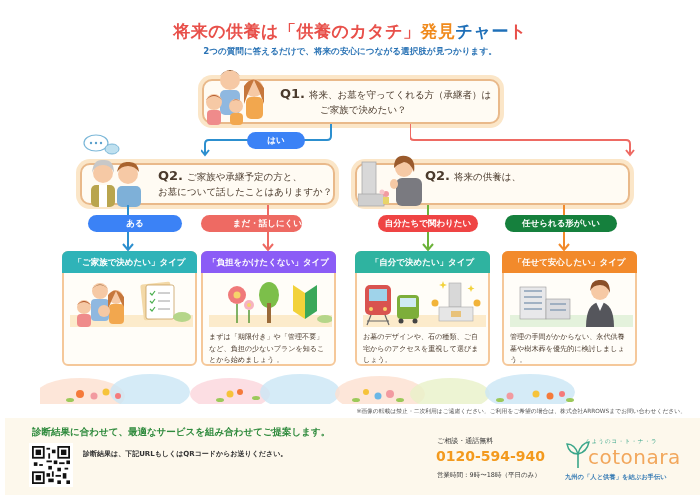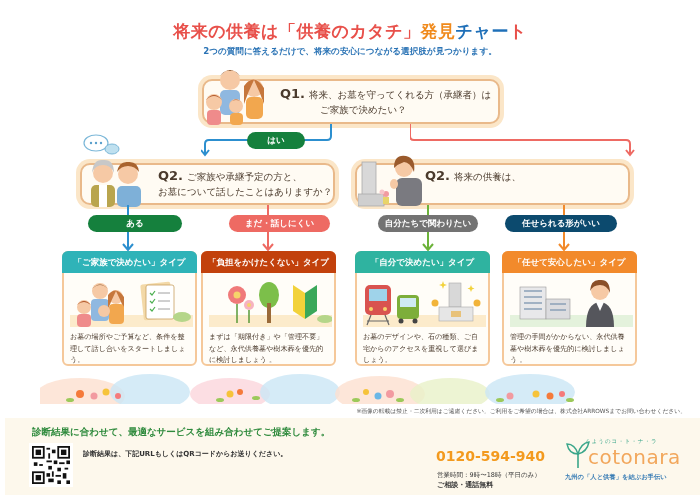--- a/index.html
+++ b/index.html
@@ -10,41 +10,41 @@
   .title .t2 { color: #f08a1c; }
   .title .t3a { color: #1e6fb8; }
   .title .t3b { color: #e8504a; }
   .subtitle { position: absolute; top: 46px; left: 0; width: 700px; text-align: center; font-size: 8.6px; font-weight: bold; color: #2a73b5; }
 
   .qbox { position: absolute; background: #fffbf3; border: 2px solid #e9b98a; border-radius: 10px; box-shadow: 0 0 0 4px #fbe6c8; }
   .qtext { position: absolute; font-size: 9.5px; line-height: 15px; color: #4a3a2c; }
   .qnum { font-size: 13px; font-weight: bold; margin-right: 4px; }
 
   .pill { position: absolute; height: 17px; border-radius: 9px; color: #fff; font-size: 8.5px; font-weight: bold; text-align: center; line-height: 17px; }
-  .blue { background: #15803d; }
+  .blue { background: #3b82f6; }
   .red { background: #ee6a63; }
-  .green { background: #737373; }
-  .orange { background: #0c4a6e; }
+  .green { background: #ef4444; }
+  .orange { background: #15803d; }
 
   .line { position: absolute; }
 
   .card { position: absolute; top: 251px; width: 135px; height: 115px; background: #fffdf8; border: 2px solid #f5c89a; border-radius: 6px; }
   .card-head { position: absolute; top: -2px; left: -2px; right: -2px; height: 22px; border-radius: 6px 6px 0 0; color: #fff; font-size: 8.5px; font-weight: bold; text-align: center; line-height: 22px; }
   .card-illus { position: absolute; top: 24px; left: 6px; right: 6px; height: 50px; }
   .card-body { position: absolute; top: 78px; left: 6px; right: 4px; font-size: 7.1px; line-height: 11.5px; color: #4a3a2c; }
 
   .flowers { position: absolute; top: 372px; height: 32px; }
   .notice { position: absolute; top: 407px; right: 14px; font-size: 5.8px; color: #555; }
 
   .footer { position: absolute; top: 418px; left: 5px; width: 700px; height: 77px; background: #fdf8ec; }
   .f-head { position: absolute; top: 8px; left: 27px; font-size: 9.5px; font-weight: bold; color: #2e8a3c; }
   .qr { position: absolute; top: 25px; left: 24px; width: 44px; height: 44px; background: #fff; padding: 3px; }
   .f-note { position: absolute; top: 31px; left: 78px; font-size: 7px; font-weight: bold; color: #333; }
   .f-url { position: absolute; top: 47px; left: 78px; font-size: 12px; font-weight: bold; color: #2e8a3c; }
-  .f-consult { position: absolute; top: 18px; left: 432px; font-size: 7px; font-weight: bold; color: #333; margin-top: 44px; }
+  .f-consult { position: absolute; top: 18px; left: 432px; font-size: 7px; font-weight: normal; color: #333; }
   .f-phone { position: absolute; top: 30px; left: 431px; font-size: 14px; font-weight: bold; color: #f39a1e; }
   .f-hours { position: absolute; top: 53px; left: 432px; font-size: 6.5px; color: #333; }
   .logo-sub { position: absolute; top: 20px; left: 580px; font-size: 5.5px; color: #3aa68a; letter-spacing: 1px; }
   .logo-text { position: absolute; top: 27px; left: 583px; font-size: 20px; color: #f2a75c; letter-spacing: 0.5px; }
   .logo-tag { position: absolute; top: 55px; left: 560px; font-size: 6.3px; color: #3a7db5; font-weight: bold; }
 </style>
 </head>
 <body>
 
 <div class="canvas">
@@ -130,21 +130,21 @@
     <path d="M128 0 L128 44" stroke="#2c8fcf" stroke-width="2"></path>
       <path d="M123 39 L128 45 L133 39" stroke="#2c8fcf" stroke-width="2" fill="none"></path>
     <path d="M268 0 L268 44" stroke="#ee6a63" stroke-width="2"></path>
       <path d="M263 39 L268 45 L273 39" stroke="#ee6a63" stroke-width="2" fill="none"></path>
     <path d="M428 0 L428 44" stroke="#6cb33a" stroke-width="2"></path>
       <path d="M423 39 L428 45 L433 39" stroke="#6cb33a" stroke-width="2" fill="none"></path>
     <path d="M564 0 L564 44" stroke="#f28a2b" stroke-width="2"></path>
       <path d="M559 39 L564 45 L569 39" stroke="#f28a2b" stroke-width="2" fill="none"></path>
   </svg>
   <div class="pill blue" style="left:88px; top:215px; width:94px;">ある</div>
-  <div class="pill red" style="left:229px; top:215px; width:101px;">まだ・話しにくい</div>
+  <div class="pill red" style="left:201px; top:215px; width:101px;text-align:right;">まだ・話しにくい</div>
   <div class="pill green" style="left:378px; top:215px; width:100px;">自分たちで関わりたい</div>
   <div class="pill orange" style="left:505px; top:215px; width:112px;">任せられる形がいい</div>
 
   <div class="card" style="left:62px;">
     <div class="card-head" style="background:#2fb3b8;">「ご家族で決めたい」タイプ</div>
     <svg class="card-illus" viewBox="0 0 123 50">
       <rect x="0" y="38" width="123" height="12" fill="#fbe3b8" opacity="0.7"></rect>
       <circle cx="30" cy="14" r="8" fill="#f6c9a5"></circle>
         <path d="M22 12 Q30 3 38 12 Q34 8 30 8 Q26 8 22 12Z" fill="#8a5a34"></path>
       <rect x="21" y="22" width="18" height="22" rx="4" fill="#8fb8e0"></rect>
@@ -154,39 +154,38 @@
       <circle cx="14" cy="30" r="7" fill="#f6c9a5"></circle>
         <path d="M7 28 Q14 20 21 28 Q17 25 14 25 Q10 25 7 28Z" fill="#b25a2c"></path>
       <rect x="7" y="37" width="14" height="13" rx="4" fill="#ef8b8b"></rect>
       <circle cx="34" cy="34" r="6" fill="#f6c9a5"></circle>
       <rect x="72" y="6" width="30" height="36" rx="2" fill="#f3d9a8" transform="rotate(-6 87 24)"></rect>
       <rect x="76" y="8" width="28" height="34" rx="2" fill="#fff" stroke="#c8a060" stroke-width="0.8"></rect>
       <path d="M80 16 l2 2 l3 -4 M80 24 l2 2 l3 -4 M80 32 l2 2 l3 -4" stroke="#4caf50" stroke-width="1.2" fill="none"></path>
       <path d="M88 16 h12 M88 24 h12 M88 32 h12" stroke="#888" stroke-width="0.8"></path>
       <ellipse cx="112" cy="40" rx="9" ry="5" fill="#b5d68a"></ellipse>
     </svg>
-    <div class="card-body">お墓の場所やご予算など、条件を整理して話し合いをスタートしましょう。</div>
   </div>
 
   <div class="card" style="left:201px;">
-    <div class="card-head" style="background:#c2410c;">「負担をかけたくない」タイプ</div>
+    <div class="card-head" style="background:#8b5cf6;">「負担をかけたくない」タイプ</div>
     <svg class="card-illus" viewBox="0 0 123 50">
       <rect x="0" y="38" width="123" height="12" fill="#fbe3b8" opacity="0.7"></rect>
       <circle cx="28" cy="18" r="9" fill="#f07a7a"></circle>
         <circle cx="28" cy="18" r="3.5" fill="#f6d36a"></circle>
       <circle cx="40" cy="28" r="5" fill="#f7b3c0"></circle>
         <circle cx="40" cy="28" r="2" fill="#f6d36a"></circle>
       <path d="M28 27 L28 46 M40 33 L40 46" stroke="#5a9a3a" stroke-width="1.5"></path>
       <ellipse cx="60" cy="18" rx="10" ry="13" fill="#7cbf4a"></ellipse>
         <rect x="58" y="26" width="4" height="20" fill="#9a6a3a"></rect>
       <path d="M84 8 L96 16 L96 42 L84 34 Z" fill="#f2d23a"></path>
         <path d="M108 8 L96 16 L96 42 L108 34 Z" fill="#3aa85a"></path>
       <ellipse cx="116" cy="42" rx="8" ry="4" fill="#b5d68a"></ellipse>
     </svg>
-    <div class="card-body">まずは「期限付き」や「管理不要」など、永代供養墓や樹木葬を優先的に検討しましょう 。</div>
+    <div class="card-body">まずは「期限付き」や「管理不要」など、負担の少ないプランを知ることから始めましょう 。</div>
   </div>
 
   <div class="card" style="left:355px;">
     <div class="card-head" style="background:#2fb3a0;">「自分で決めたい」タイプ</div>
     <svg class="card-illus" viewBox="0 0 123 50">
       <rect x="0" y="38" width="123" height="12" fill="#fbe3b8" opacity="0.7"></rect>
       <rect x="2" y="8" width="26" height="30" rx="5" fill="#d9534f"></rect>
         <rect x="6" y="12" width="18" height="12" fill="#9fd3ea"></rect>
       <circle cx="8" cy="32" r="2" fill="#f6d36a"></circle>
         <circle cx="22" cy="32" r="2" fill="#f6d36a"></circle>

